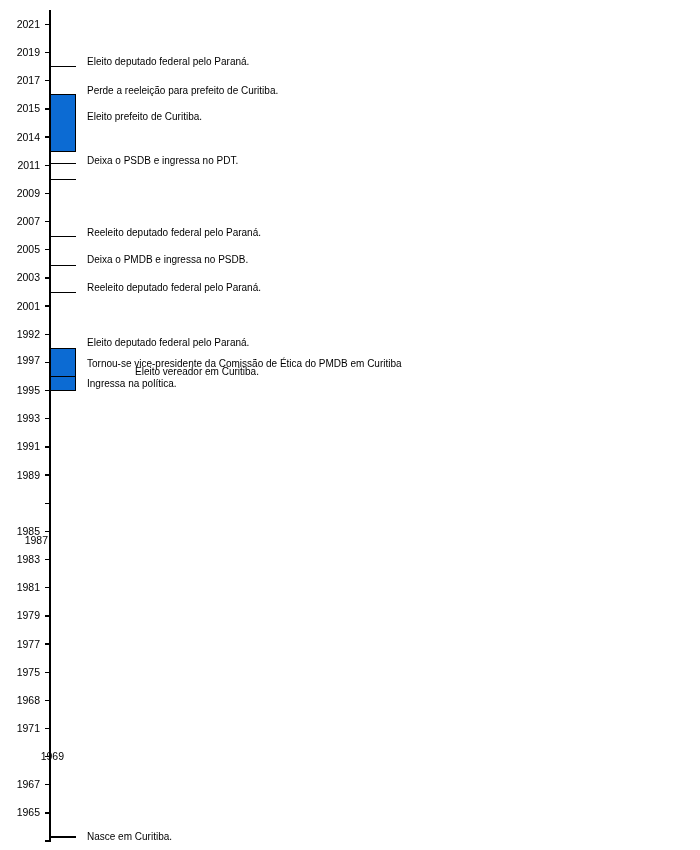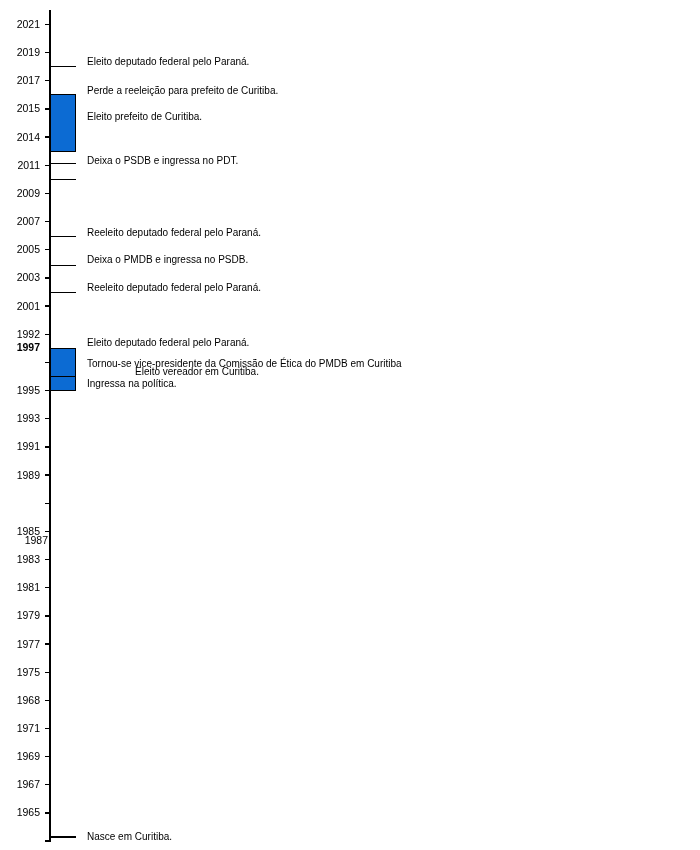--- a/index.html
+++ b/index.html
@@ -83,21 +83,21 @@
     <div class="tick-label" style="left: 0px; width: 40px; top: 215.12px; color: rgb(0, 0, 0);">2007</div>
     <div class="tick" style="left: 45px; top: 249.13px; width: 5px; background: rgb(0, 0, 0);"></div>
     <div class="tick-label" style="left: 0px; width: 40px; top: 243.28px; color: rgb(0, 0, 0);">2005</div>
     <div class="tick" style="left: 45px; top: 277.29px; width: 5px; background: rgb(0, 0, 0);"></div>
     <div class="tick-label" style="left: 0px; width: 40px; top: 271.44px; color: rgb(0, 0, 0);">2003</div>
     <div class="tick" style="left: 45px; top: 305.45px; width: 5px; background: rgb(0, 0, 0);"></div>
     <div class="tick-label" style="left: 0px; width: 40px; top: 299.6px; color: rgb(0, 0, 0);">2001</div>
     <div class="tick" style="left: 45px; top: 333.61px; width: 5px; background: rgb(0, 0, 0);"></div>
     <div class="tick-label" style="left: 0px; width: 40px; top: 327.76px; color: rgb(0, 0, 0);">1992</div>
     <div class="tick" style="left: 45px; top: 361.77px; width: 5px; background: rgb(0, 0, 0);"></div>
-    <div class="tick-label" style="left: 0px; width: 40px; top: 341px; color: rgb(0, 0, 0); font-weight: bold;">1997</div>
+    <div class="tick-label" style="left: 0px; width: 40px; top: 354px; color: rgb(0, 0, 0);">1997</div>
     <div class="tick" style="left: 45px; top: 389.93px; width: 5px; background: rgb(0, 0, 0);"></div>
     <div class="tick-label" style="left: 0px; width: 40px; top: 384.08px; color: rgb(0, 0, 0);">1995</div>
     <div class="tick" style="left: 45px; top: 418.09px; width: 5px; background: rgb(0, 0, 0);"></div>
     <div class="tick-label" style="left: 0px; width: 40px; top: 412.24px; color: rgb(0, 0, 0);">1993</div>
     <div class="tick" style="left: 45px; top: 446.25px; width: 5px; background: rgb(0, 0, 0);"></div>
     <div class="tick-label" style="left: 0px; width: 40px; top: 440.4px; color: rgb(0, 0, 0);">1991</div>
     <div class="tick" style="left: 45px; top: 474.41px; width: 5px; background: rgb(0, 0, 0);"></div>
     <div class="tick-label" style="left: 0px; width: 40px; top: 468.56px; color: rgb(0, 0, 0);">1989</div>
     <div class="tick" style="left: 45px; top: 502.57px; width: 5px; background: rgb(0, 0, 0);"></div>
     <div class="tick-label" style="left: 8px; width: 40px; top: 496.72px; color: rgb(0, 0, 0); margin-top: 37px;">1987</div>
@@ -111,21 +111,21 @@
     <div class="tick-label" style="left: 0px; width: 40px; top: 609.36px; color: rgb(0, 0, 0);">1979</div>
     <div class="tick" style="left: 45px; top: 643.37px; width: 5px; background: rgb(0, 0, 0);"></div>
     <div class="tick-label" style="left: 0px; width: 40px; top: 637.52px; color: rgb(0, 0, 0);">1977</div>
     <div class="tick" style="left: 45px; top: 671.53px; width: 5px; background: rgb(0, 0, 0);"></div>
     <div class="tick-label" style="left: 0px; width: 40px; top: 665.68px; color: rgb(0, 0, 0);">1975</div>
     <div class="tick" style="left: 45px; top: 699.69px; width: 5px; background: rgb(0, 0, 0);"></div>
     <div class="tick-label" style="left: 0px; width: 40px; top: 693.84px; color: rgb(0, 0, 0);">1968</div>
     <div class="tick" style="left: 45px; top: 727.85px; width: 5px; background: rgb(0, 0, 0);"></div>
     <div class="tick-label" style="left: 0px; width: 40px; top: 722px; color: rgb(0, 0, 0);">1971</div>
     <div class="tick" style="left: 45px; top: 756.01px; width: 5px; background: rgb(0, 0, 0);"></div>
-    <div class="tick-label" style="left: 0px; width: 40px; top: 750.16px; color: rgb(0, 0, 0);">1969</div>
+    <div class="tick-label" style="left: 0px; width: 40px; top: 750.16px; color: rgb(0, 0, 0); padding-left: 24px;">1969</div>
     <div class="tick" style="left: 45px; top: 784.17px; width: 5px; background: rgb(0, 0, 0);"></div>
     <div class="tick-label" style="left: 0px; width: 40px; top: 778.32px; color: rgb(0, 0, 0);">1967</div>
     <div class="tick" style="left: 45px; top: 812.33px; width: 5px; background: rgb(0, 0, 0);"></div>
     <div class="tick-label" style="left: 0px; width: 40px; top: 806.48px; color: rgb(0, 0, 0);">1965</div>
     <div class="tick" style="left: 45px; top: 840.49px; width: 5px; background: rgb(0, 0, 0);"></div>
     <div class="tick-label" style="left: 0px; width: 40px; top: 834.64px; color: rgb(0, 0, 0); margin-top: 28px;">1963</div>
     <div class="event-label" style="left: 87px; top: 54.608px; color: rgb(0, 0, 0);">Eleito deputado federal pelo Paraná.</div>
     <div class="event-label" style="left: 87px; top: 84.176px; color: rgb(0, 0, 0);">Perde a reeleição para prefeito de Curitiba.</div>
     <div class="event-label" style="left: 87px; top: 110.224px; color: rgb(0, 0, 0);">Eleito prefeito de Curitiba.</div>
     <div class="event-label" style="left: 87px; top: 153.872px; color: rgb(0, 0, 0);">Deixa o PSDB e ingressa no PDT.</div>

